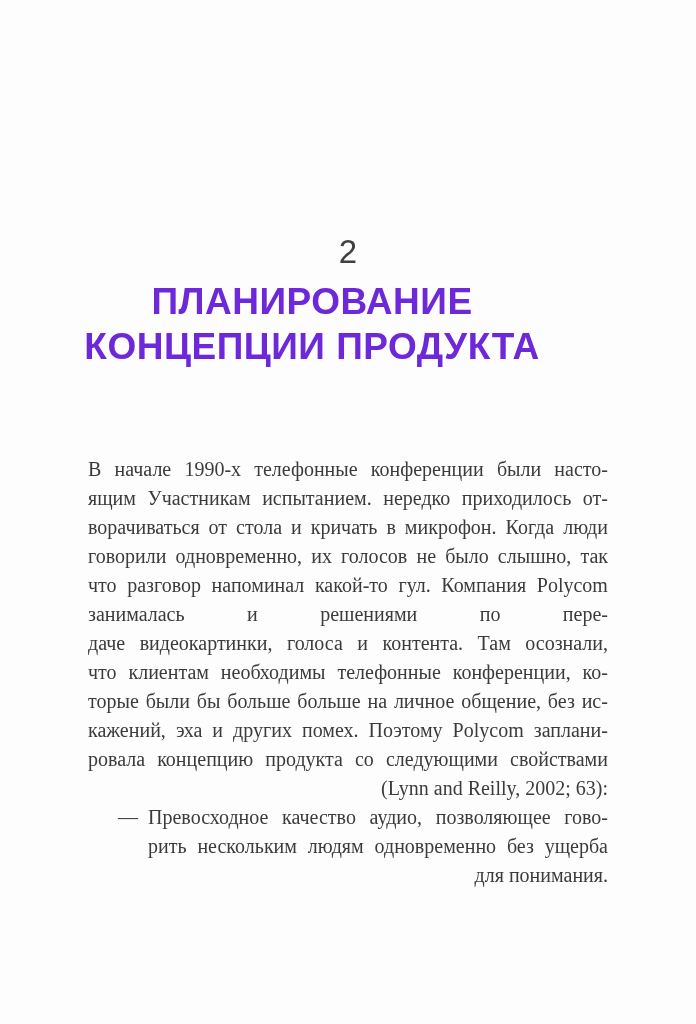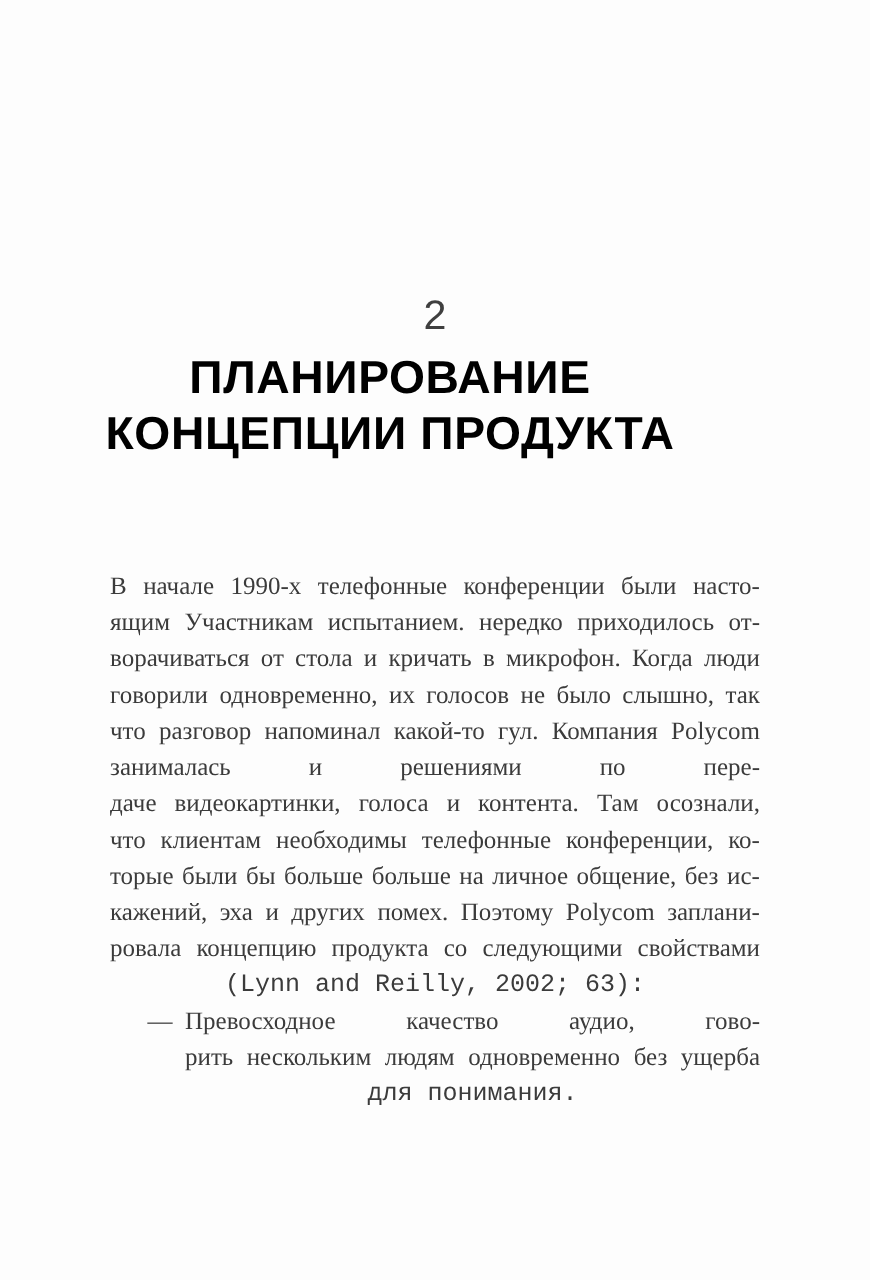--- a/index.html
+++ b/index.html
@@ -32,21 +32,21 @@
     top: 279px;
     left: 0;
     width: 624px;
     margin: 0;
     text-align: center;
     font-family: "Liberation Sans", sans-serif;
     font-weight: 700;
     font-size: 37px;
     line-height: 45px;
     letter-spacing: 0.5px;
-    color: #000000;
+    color: #6d28d9;
   }
   .body-block {
     position: absolute;
     top: 455px;
     left: 88px;
     width: 520px;
     font-family: "Liberation Serif", serif;
     font-size: 20px;
     color: #3b3b3b;
   }
@@ -54,22 +54,21 @@
     height: 29px;
     line-height: 29px;
     overflow: visible;
   }
   .text-line.just {
     display: flex;
     justify-content: space-between;
   }
   .text-line.last {
     white-space: nowrap;
-    text-align: center;
-    font-family: Liberation Mono, monospace;
+    text-align: right;
   }
   .list-item {
     position: relative;
     margin-left: 60px;
   }
   .list-marker {
     position: absolute;
     left: -30px;
     top: 0;
     height: 29px;
@@ -195,20 +194,21 @@
         <div class="text-line last">(Lynn and Reilly, 2002; 63):</div>
       </div>
 
     <div class="list-item">
       <span class="list-marker">—</span>
       <div class="item-lines">
           <div class="text-line just">
             <span>Превосходное</span>
             <span>качество</span>
             <span>аудио,</span>
+            <span>позволяющее</span>
             <span>гово-</span>
           </div>
           <div class="text-line just">
             <span>рить</span>
             <span>нескольким</span>
             <span>людям</span>
             <span>одновременно</span>
             <span>без</span>
             <span>ущерба</span>
           </div>

